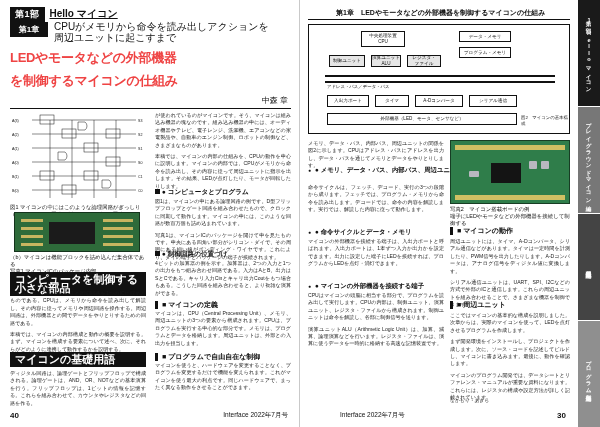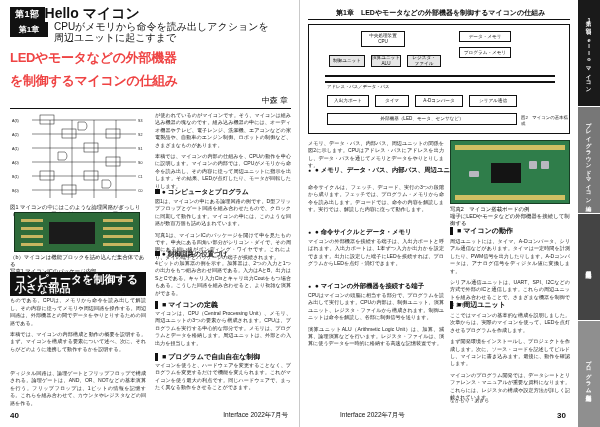--- a/index.html
+++ b/index.html
@@ -15,21 +15,21 @@
   .page-left { width:300px; }
   .page-right { width:300px; }
   .gutter { position:absolute; left:299px; top:0; width:2px; height:427px; background:#c9c9c9; }
 
   
   .part-band { position:absolute; left:10px; top:7px; display:flex; align-items:stretch; }
   .part-tag {
     background:#111; color:#fff; font-weight:bold; font-size:9px;
     padding:2px 5px 3px 5px; letter-spacing:0.5px; line-height:10px;
   }
-  .part-title { font-size:14px; font-weight:bold; color:#111; line-height:13px; }
+  .part-title { font-size:10px; font-weight:bold; color:#111; margin-left:5px; line-height:13px;text-decoration:underline; }
 
   .chap-row { position:absolute; left:10px; top:22px; display:flex; align-items:flex-start; }
   .chap-tag {
     background:#111; color:#fff; font-size:8px; font-weight:bold;
     padding:3px 4px; line-height:9px; width:38px; text-align:center;
   }
   .chap-sub { margin-left:6px; font-size:10px; font-weight:normal; color:#111; line-height:10.5px; }
 
   .main-title {
     position:absolute; left:10px; top:46px; width:280px;
@@ -181,20 +181,21 @@
     <div class="caption" style="left:10px; top:254px; width:136px; white-space:pre-line;">（b）マイコンは機能ブロックを詰め込んだ集合体である
 写真1 マイコンICのパッケージ内部</div>
 
     <div class="h-black" style="left:10px; top:272px; width:136px;">コンピュータを制御する小さな部品</div>
 
     <div class="col" style="left:10px; top:290px; width:136px;">
       <p>マイコンは、CPUとメモリと周辺回路を1つのICに収めたものである。CPUは、メモリから命令を読み出して解読し、その内容に従ってメモリや周辺回路を操作する。周辺回路は、外部機器との間でデータをやりとりするための回路である。</p>
       <p>本稿では、マイコンの内部構成と動作の概要を説明する。まず、マイコンを構成する要素について述べ、次に、それらがどのように連携して動作するかを説明する。</p>
     </div>
 
+    <div class="h-black" style="left:10px; top:352px; width:136px;">マイコンの基礎用語</div>
     <div class="col" style="left:10px; top:370px; width:136px;">
       <p>ディジタル回路は、論理ゲートとフリップフロップで構成される。論理ゲートは、AND、OR、NOTなどの基本演算を行う。フリップフロップは、1ビットの情報を記憶する。これらを組み合わせて、カウンタやレジスタなどの回路を作る。</p>
     </div>
 
     <div class="col" style="left:155px; top:112px; width:136px;">
       <p>が使われているのがマイコンです。そう、マイコンは組み込み機器の塊なのです。組み込み機器の中には、オーディオ機器やテレビ、電子レンジ、洗濯機、エアコンなどの家電製品や、自動車のエンジン制御、ロボットの制御など、さまざまなものがあります。</p>
       <p>本稿では、マイコンの内部の仕組みを、CPUの動作を中心に説明します。マイコンの内部では、CPUがメモリから命令を読み出し、その内容に従って周辺ユニットに指示を出します。その結果、LEDが点灯したり、モータが回転したりします。</p>
     </div>
 
     <div class="h-sq" style="left:155px; top:188px;">● コンピュータとプログラム</div>

